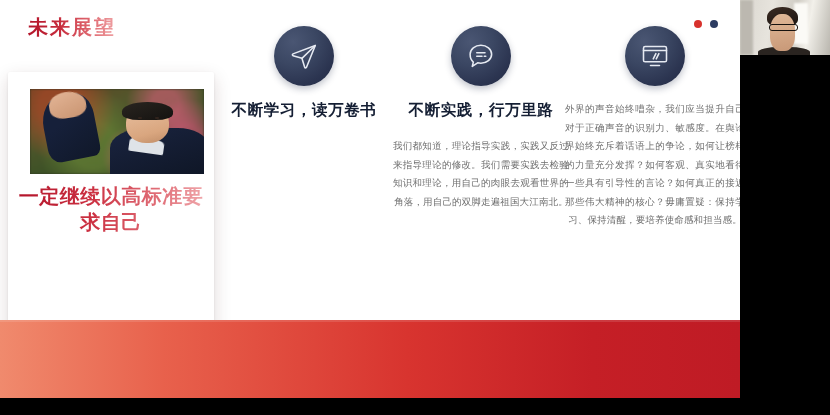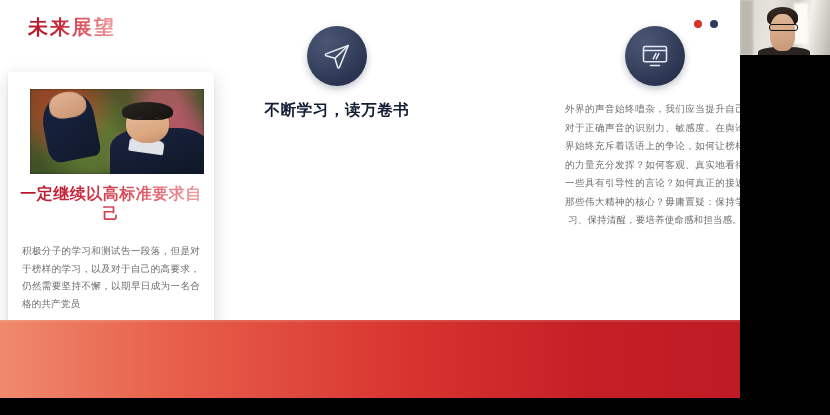--- a/index.html
+++ b/index.html
@@ -93,34 +93,34 @@
     position:absolute;left:53%;top:15%;width:29%;height:22%;
     background:linear-gradient(160deg,#2a2520 0%,#141210 100%);
     border-radius:50% 50% 34% 34%;
   }
   .ph-eye{position:absolute;width:4px;height:2px;background:#30231c;border-radius:2px;filter:blur(.3px);}
 
   #card-subtitle{
     position:absolute;left:10px;top:112px;width:186px;
     text-align:center;line-height:1.28;
     font-family:"DejaVu Serif","Liberation Serif",serif;
-    font-size:16px;font-weight:bold;letter-spacing:.5px;
+    font-size:20px;font-weight:bold;letter-spacing:.5px;
     background:linear-gradient(90deg,#b3142a 0%,#cc3142 40%,#e2737c 78%,#efa6aa 100%);
     -webkit-background-clip:text;background-clip:text;
     -webkit-text-fill-color:transparent;color:#bf2033;
   }
   #card-body{
     position:absolute;left:14px;top:170px;width:178px;
     font-size:9.5px;line-height:1.85;color:#6b6b6b;
     text-align:justify;text-align-last:left;letter-spacing:.2px;
   }
 
   
   .col{position:absolute;top:26px;}
-  #col-0{left:216px;width:176px;margin-left:33px;}
+  #col-0{left:216px;width:176px;}
   #col-1{left:393px;width:176px;}
   #col-2{left:565px;width:180px;}
 
   .icon-circle{
     width:60px;height:60px;border-radius:50%;margin:0 auto;
     background:radial-gradient(circle at 32% 26%,#4a5673 0%,#3b4763 38%,#2b3450 72%,#222a43 100%);
     box-shadow:0 3px 7px rgba(30,40,70,.28);
     display:flex;align-items:center;justify-content:center;
   }
   .icon-circle svg{display:block;}
@@ -189,33 +189,44 @@
         <div class="ph-arm"></div>
         <div class="ph-hand"></div>
         <div class="ph-body"></div>
         <div class="ph-collar"></div>
         <div class="ph-face"></div>
         <div class="ph-hair"></div>
         <div class="ph-eye" style="left:62%;top:33%"></div>
         <div class="ph-eye" style="left:72%;top:33%"></div>
       </div>
       <div id="card-subtitle">一定继续以高标准要求自己</div>
-      <div id="card-body">积极分子的学习和测试告一段落，但是对于榜样的学习，以及对于自己的高要求，仍然需要坚持不懈，以期早日成为一名合格的共产党员</div>
     </div>
 
     <div class="col" id="col-0">
       <div class="icon-circle">
         <svg width="30" height="30" viewBox="0 0 24 24" fill="none" stroke="#e6eaf2" stroke-width="1.25" stroke-linejoin="round" stroke-linecap="round">
           <path d="M21 3.6 3.2 10.3c-.7.26-.67 1.26.04 1.47l7.1 2.1 2.2 7.1c.22.7 1.2.72 1.46.03L21 3.6z"></path>
           <path d="M10.35 13.85 21 3.6"></path>
         </svg>
       </div>
       <div class="col-title nowrap">不断学习，读万卷书</div>
     </div>
 
+    <div class="col" id="col-1">
+      <div class="icon-circle">
+        <svg width="30" height="30" viewBox="0 0 24 24" fill="none" stroke="#e6eaf2" stroke-width="1.25" stroke-linejoin="round" stroke-linecap="round">
+          <path d="M20.5 10.6c0 4-3.9 7.2-8.6 7.2-.9 0-1.8-.12-2.6-.34L5 20.3l.85-3.45C4.2 15.5 3.3 13.2 3.3 10.6 3.3 6.6 7.2 3.4 11.9 3.4s8.6 3.2 8.6 7.2z"></path>
+          <path d="M8.6 9.4h6.6"></path>
+          <path d="M8.6 12.2h4.2"></path>
+          <path d="M14.6 12.2h1.2"></path>
+        </svg>
+      </div>
+      <div class="col-title nowrap">不断实践，行万里路</div>
+      <div class="col-body">我们都知道，理论指导实践，实践又反过来指导理论的修改。我们需要实践去检验知识和理论，用自己的肉眼去观看世界的角落，用自己的双脚走遍祖国大江南北。</div>
+    </div>
 
     <div class="col" id="col-2">
       <div class="icon-circle">
         <svg width="30" height="30" viewBox="0 0 24 24" fill="none" stroke="#e6eaf2" stroke-width="1.25" stroke-linejoin="round" stroke-linecap="round">
           <rect x="2.8" y="4.4" width="18.4" height="12.2" rx="1.3"></rect>
           <path d="M2.8 7.6h18.4"></path>
           <path d="M12.7 10.1 10.6 14.3"></path>
           <path d="M15.1 10.1 13 14.3"></path>
           <path d="M8.4 19.6h7.2"></path>
         </svg>

